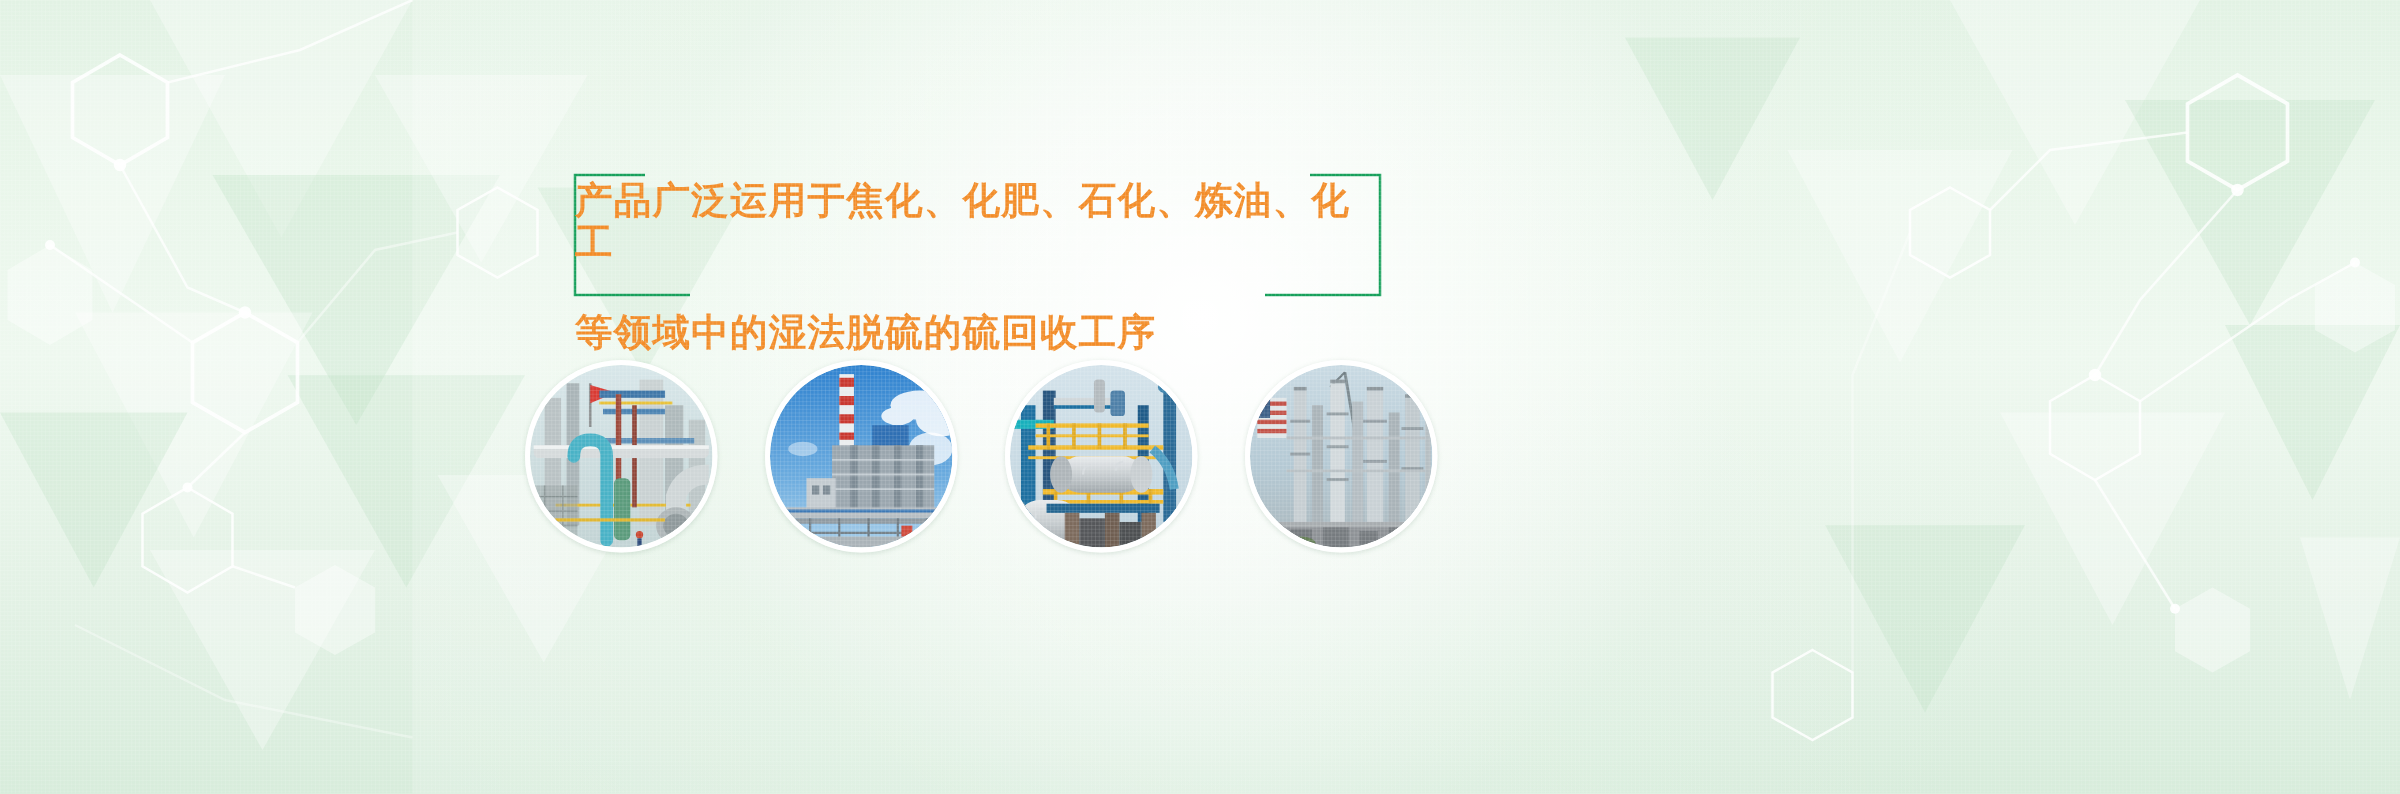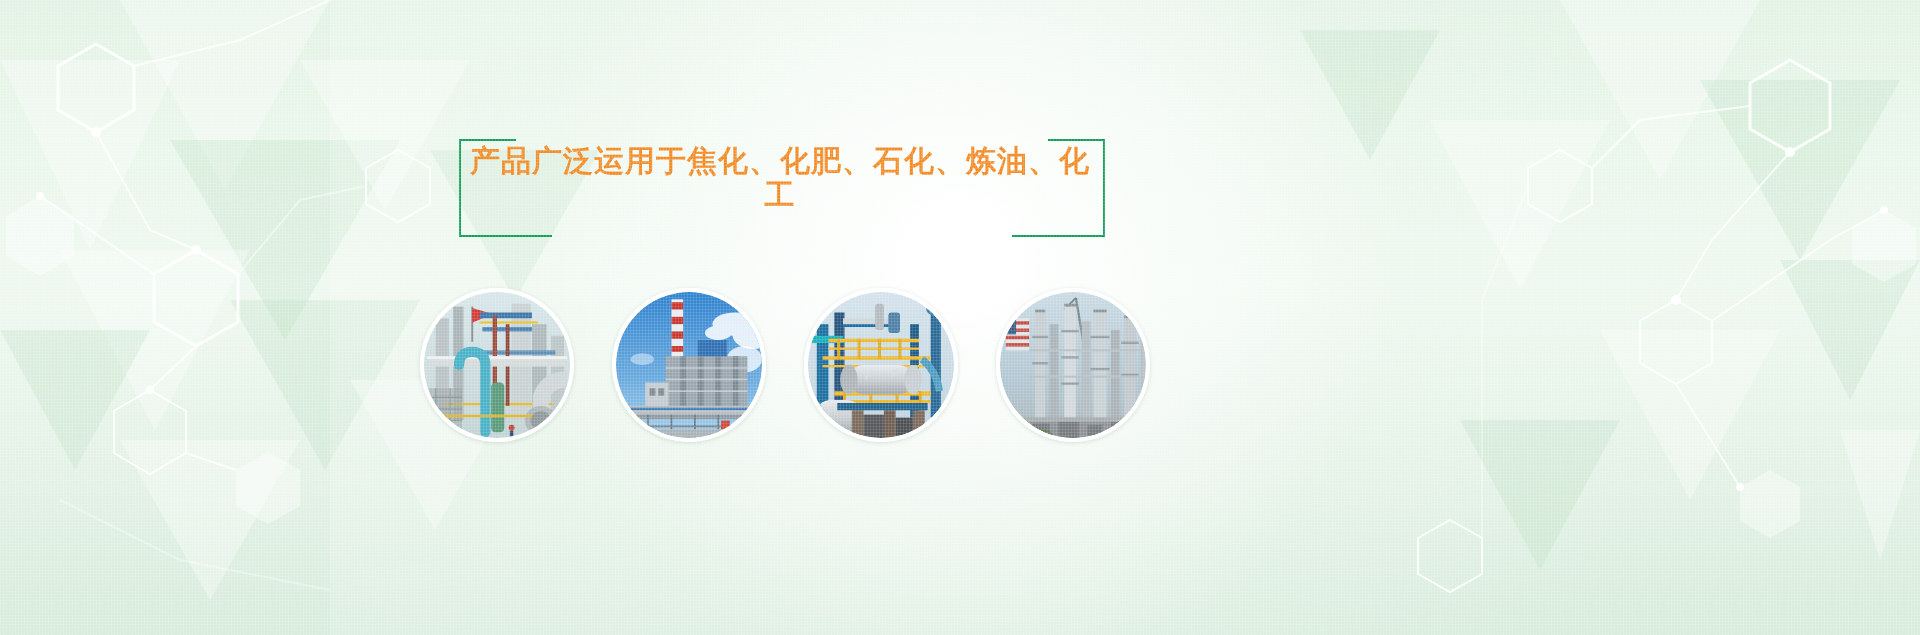--- a/index.html
+++ b/index.html
@@ -33,21 +33,21 @@
 
   
   #headline-block{
     position:absolute;left:0;top:0;width:1920px;height:280px;
   }
   #bracket{position:absolute;left:452px;top:118px;width:660px;height:120px;}
   #bracket .bk{fill:none;stroke:#17a05b;stroke-width:2;}
 
   #headline{
     position:absolute;left:460px;top:110px;width:640px;
-    text-align:center;
+    text-align:left;
     color:#f28c28;
     font-size:30px;line-height:34px;
     font-weight:bold;
     letter-spacing:1px;
     white-space:pre-line;
   }
   #headline .l1{display:block;}
   #headline .l2{display:block;margin-top:4px;}
 
   #green-banner{
@@ -176,20 +176,21 @@
 
     <svg id="bracket" viewBox="0 0 660 120">
 
       <path class="bk" d="M64,22 L8,22 L8,118 L100,118"></path>
 
       <path class="bk" d="M596,22 L652,22 L652,118 L560,118"></path>
     </svg>
 
     <div id="headline">
       <span class="l1">产品广泛运用于焦化、化肥、石化、炼油、化工</span>
+      <span class="l2">等领域中的湿法脱硫的硫回收工序</span>
     </div>
 
   </div>
 
   <div id="photo-row">
 
     <div class="photo" id="photo-1">
       <div class="inner">
         <svg viewBox="0 0 100 100" preserveAspectRatio="xMidYMid slice">
           <defs>

